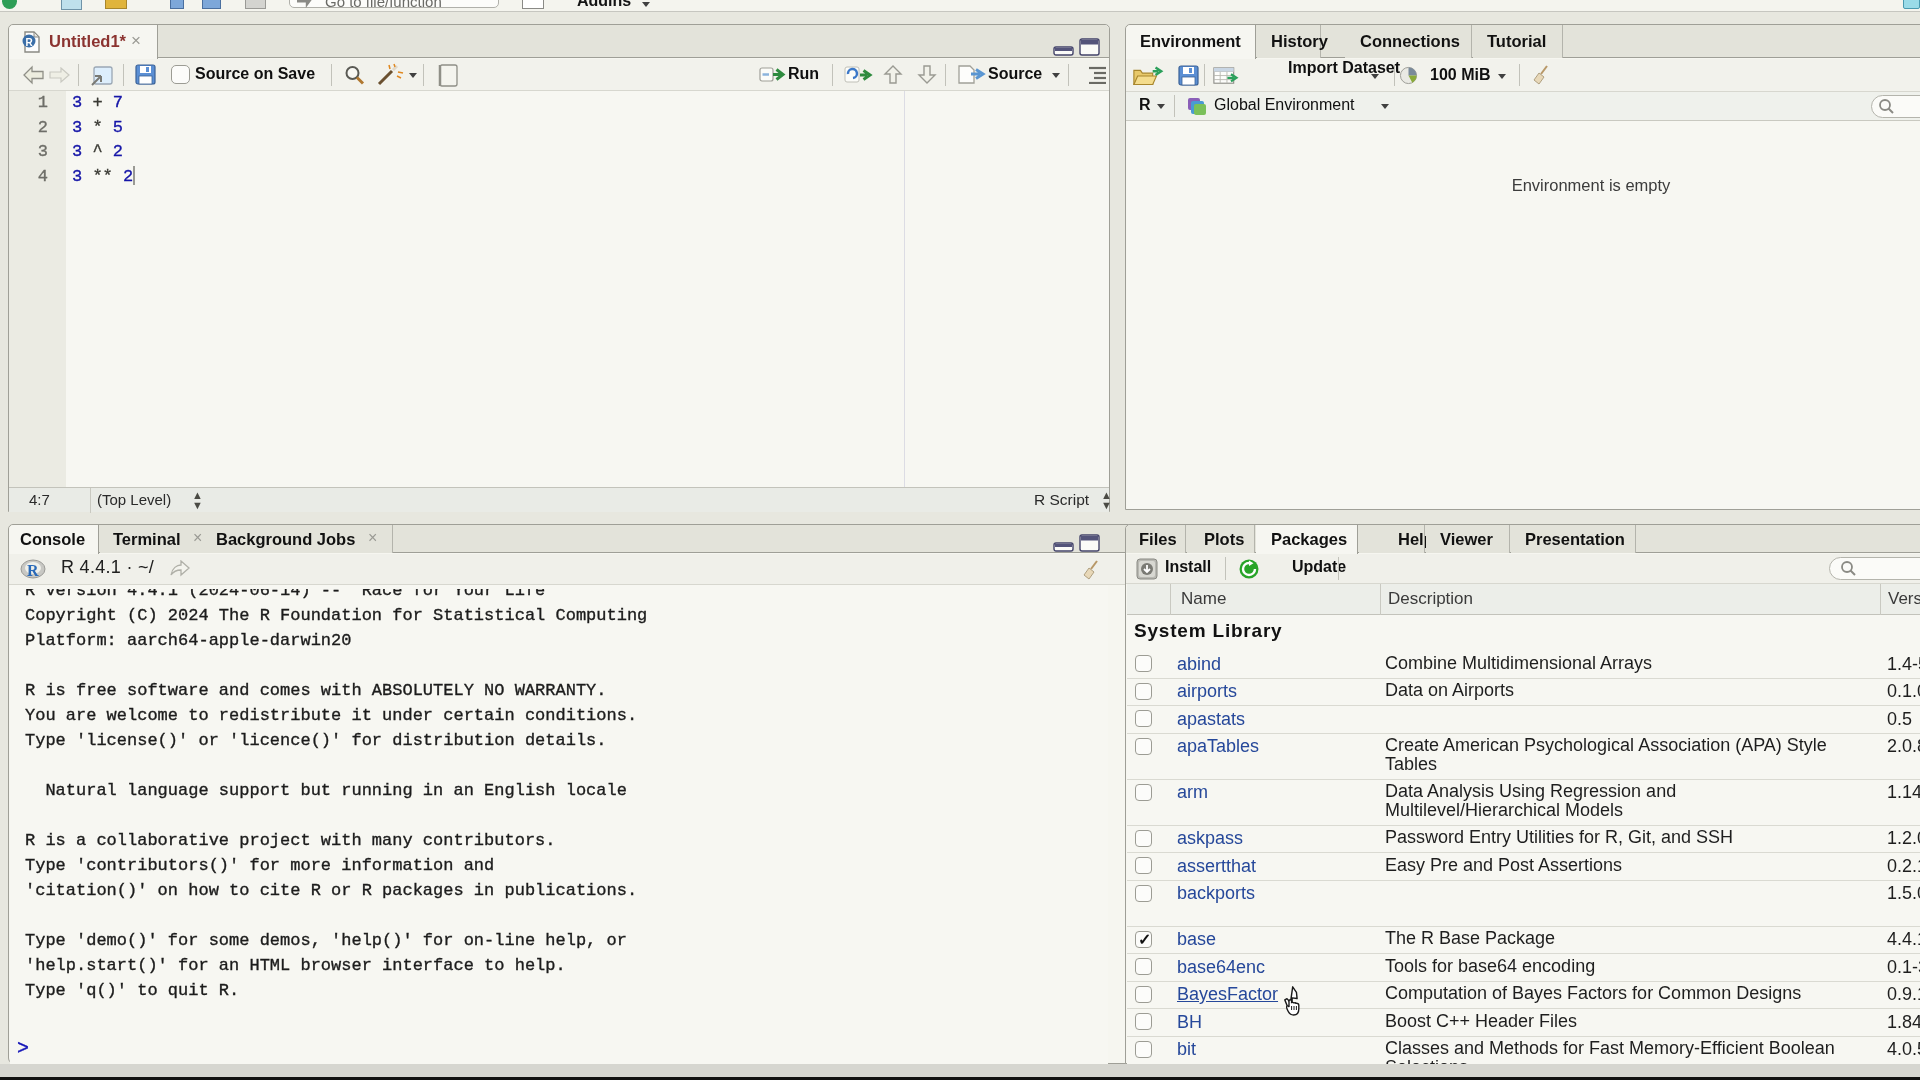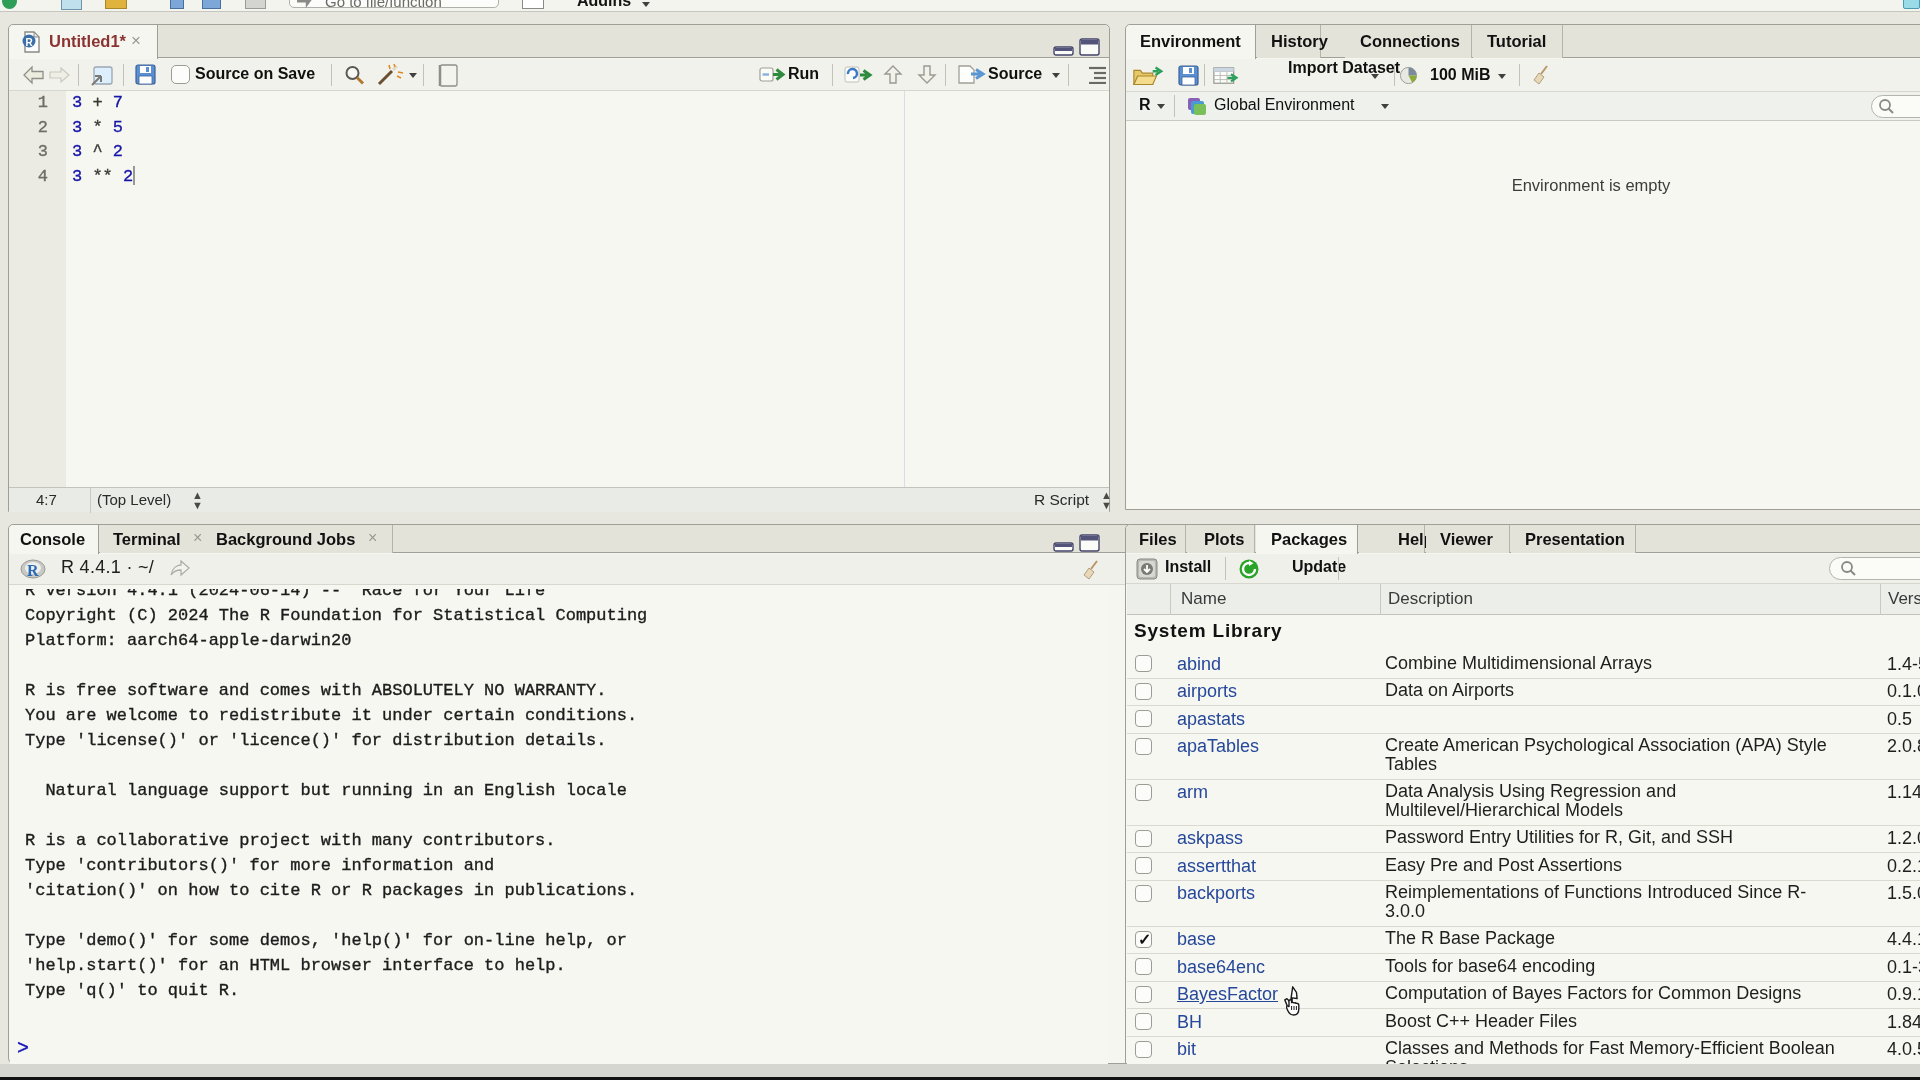--- a/index.html
+++ b/index.html
@@ -147,21 +147,21 @@
     <div class="abs" style="left:0;top:0;width:57px;height:100%;background:#ebebe3;"></div>
     <div class="abs mono" style="left:0;top:0;width:39px;text-align:right;font-size:17px;line-height:24.6px;color:#6e6e68;">1<br>2<br>3<br>4</div>
     <div class="abs" style="left:895px;top:0;width:1px;height:100%;background:#dcdce4;"></div>
     <div class="abs mono" style="left:63px;top:0;font-size:17px;line-height:24.6px;color:#1616a8;white-space:pre;">3 <span style="color:#3a3a34">+</span> 7
 3 <span style="color:#3a3a34">*</span> 5
 3 <span style="color:#3a3a34">^</span> 2
 3 <span style="color:#3a3a34">**</span> 2<span style="display:inline-block;width:2px;height:19px;background:#9a9a94;vertical-align:-4px;"></span></div>
   </div>
 
   <div class="abs" style="left:0;top:462px;width:1100px;height:25px;background:#e9ebe6;border-top:1px solid #c3c3bb;">
-    <div class="abs" style="left:27px;top:3px;color:#2a2a2a;font-size:15px;">4:7</div>
+    <div class="abs" style="left:20px;top:3px;color:#2a2a2a;font-size:15px;">4:7</div>
     <div class="abs" style="left:81px;top:0;width:1px;height:25px;background:#c9c9c1;"></div>
     <div class="abs" style="left:88px;top:3px;color:#2a2a2a;font-size:15px;">(Top Level)</div>
     <div class="abs" style="left:183px;top:2px;color:#4a4a44;font-size:11px;line-height:10px;">▲<br>▼</div>
     <div class="abs" style="left:1025px;top:3px;color:#2a2a2a;font-size:15.5px;">R Script</div>
     <div class="abs" style="left:1092px;top:2px;color:#4a4a44;font-size:11px;line-height:10px;">▲<br>▼</div>
   </div>
 
   <svg class="icon" style="left:1044px;top:13px;" width="54" height="20" viewBox="0 0 54 20">
     <rect x="1" y="9" width="19" height="8" rx="2" fill="#fbfbf8" stroke="#44446a" stroke-width="1.4"></rect>
     <rect x="2" y="10" width="17" height="3" fill="#54547a"></rect>
@@ -402,21 +402,20 @@
       </div>
     <div class="pkgrow" style="top:238px;height:27.5px;">
         <span class="cb"></span>
         <span class="pname">assertthat</span>
         <span class="pdesc">Easy Pre and Post Assertions</span>
         <span class="pver">0.2.1</span>
       </div>
     <div class="pkgrow" style="top:265.5px;height:46px;">
         <span class="cb"></span>
         <span class="pname">backports</span>
-        <span class="pdesc">Reimplementations of Functions Introduced Since R-<br>3.0.0</span>
         <span class="pver">1.5.0</span>
       </div>
     <div class="pkgrow" style="top:311.5px;height:27.5px;">
         <span class="cb checked"></span>
         <span class="pname">base</span>
         <span class="pdesc">The R Base Package</span>
         <span class="pver">4.4.1</span>
       </div>
     <div class="pkgrow" style="top:339px;height:27.5px;">
         <span class="cb"></span>

